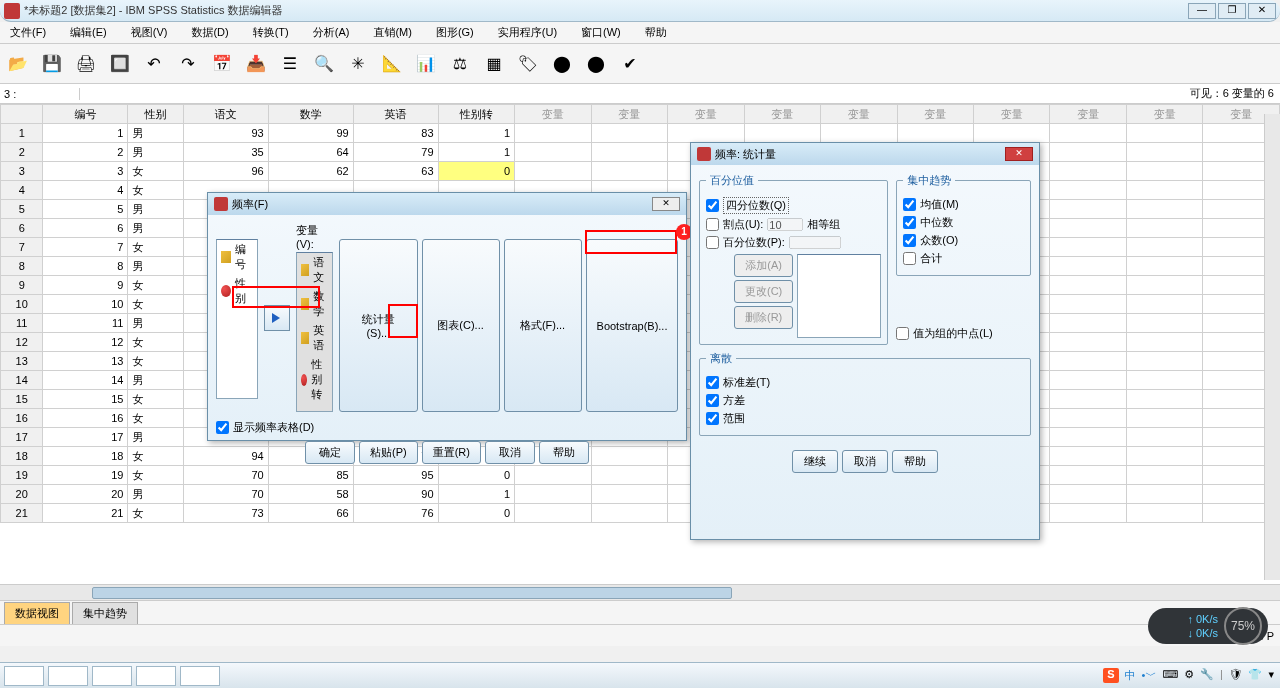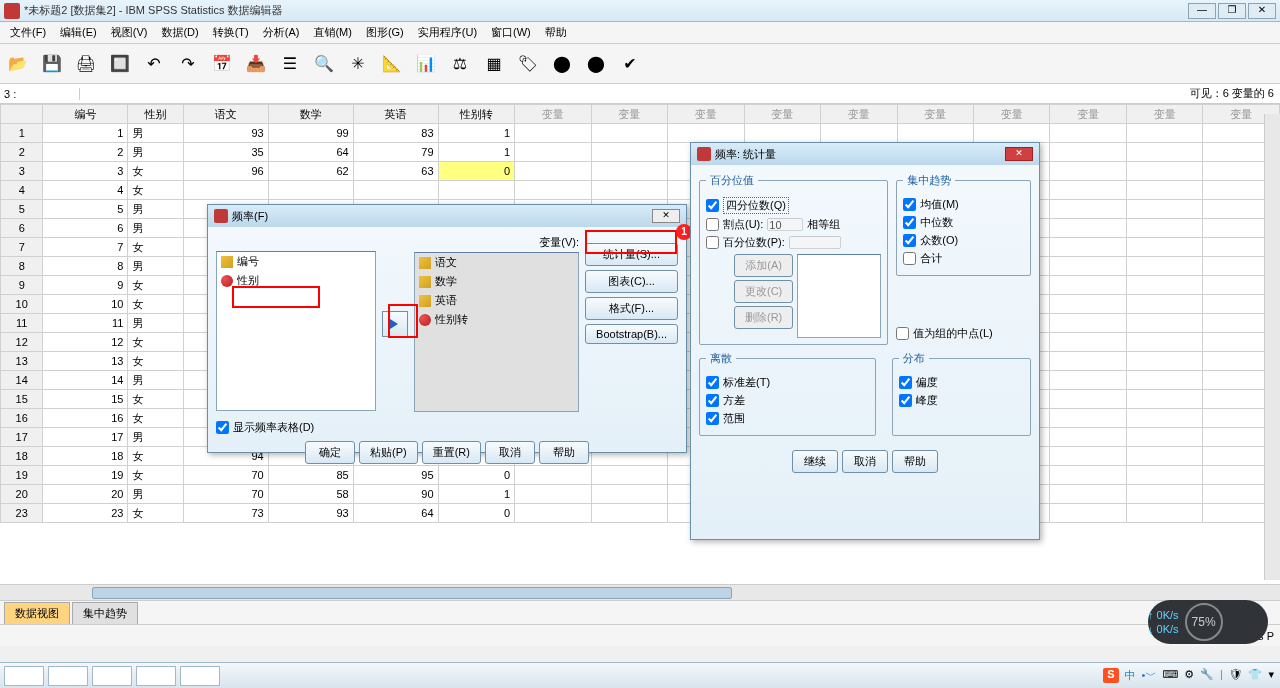--- a/index.html
+++ b/index.html
@@ -1,26 +1,26 @@
 <!DOCTYPE html>
 <html><head>
 <meta charset="utf-8">
 <style>
 * { box-sizing: border-box; margin: 0; padding: 0; font-family: "Microsoft YaHei", Arial, sans-serif; font-size: 11px; }
 body { background: #f0f0f0; width: 1280px; height: 688px; overflow: hidden; position: relative; }
 
 
-.titlebar { height: 22px; background: linear-gradient(#e8f4fb, #d6e9f5); border-bottom: 1px solid #a0b8c8; display: flex; align-items: center; padding: 0 4px; }
+.titlebar { height: 22px; background: linear-gradient(#e8f4fb, #d6e9f5); border-bottom: 1px solid #a0b8c8; display: flex; align-items: center; padding: 0 4px; border-radius: 11px; }
 .titlebar .appicon { width: 16px; height: 16px; background: #c03838; border-radius: 2px; margin-right: 4px; }
 .titlebar .title { flex: 1; color: #333; }
 .titlebar .wbtns { display: flex; gap: 2px; }
 .titlebar .wbtn { width: 28px; height: 16px; border: 1px solid #8aa5b8; background: #e0ecf4; text-align: center; line-height: 12px; font-size: 10px; }
 
 
-.menubar { height: 22px; background: #f5f5f5; border-bottom: 1px solid #ccc; display: flex; align-items: center; padding: 0 4px; gap: 2px; }
+.menubar { height: 22px; background: #f5f5f5; border-bottom: 1px solid #ccc; display: flex; align-items: center; padding: 0 4px; gap: 12px; }
 .menubar span { padding: 2px 6px; cursor: default; }
 
 
 .toolbar { height: 40px; background: #f5f5f5; border-bottom: 1px solid #ccc; display: flex; align-items: center; padding: 0 4px; gap: 6px; }
 .tbicon { width: 28px; height: 28px; border: 1px solid transparent; display: flex; align-items: center; justify-content: center; font-size: 16px; }
 
 
 .cellref { height: 20px; background: #fff; border-bottom: 1px solid #ccc; display: flex; align-items: center; }
 .cellref .ref { width: 80px; padding: 0 4px; border-right: 1px solid #ccc; }
 .cellref .vis { margin-left: auto; padding: 0 6px; }
@@ -66,21 +66,21 @@
 fieldset legend { padding: 0 4px; color: #2060a0; }
 .dbtn { background: linear-gradient(#f8fbfd, #d8e8f4); border: 1px solid #7090a8; border-radius: 3px; padding: 3px 10px; min-width: 78px; text-align: center; }
 .dbtn:disabled, .dbtn.disabled { color: #999; background: #eee; margin-left: 28px; }
 .chk { display: flex; align-items: center; gap: 4px; margin: 3px 0; }
 .chk input { width: 13px; height: 13px; }
 .redbox { border: 2px solid #ff0000; position: absolute; pointer-events: none; }
 .callout { position: absolute; width: 16px; height: 16px; background: #ff2020; color: #fff; border-radius: 50%; text-align: center; line-height: 16px; font-size: 10px; font-weight: bold; }
 .arrow-btn { width: 26px; height: 26px; background: linear-gradient(#f8fbfd, #d8e8f4); border: 1px solid #7090a8; display: flex; align-items: center; justify-content: center; }
 
 
-.float-widget { position: absolute; right: 12px; bottom: 44px; width: 120px; height: 44px; background: #303438; border-radius: 22px; color: #60d0ff; display: flex; align-items: center; justify-content: flex-start; padding-right: 6px; font-size: 10px; }
+.float-widget { position: absolute; right: 12px; bottom: 44px; width: 120px; height: 36px; background: #303438; border-radius: 22px; color: #60d0ff; display: flex; align-items: center; justify-content: flex-end; padding-right: 6px; font-size: 10px; }
 .float-widget .circle { width: 38px; height: 38px; border: 2px solid #888; border-radius: 50%; display: flex; align-items: center; justify-content: center; color: #ccc; font-size: 12px; margin-left: 6px; }
 .float-widget .stats { display:flex; flex-direction:column; gap:2px; text-align:right; }
 .taskbar { position: absolute; bottom: 0; left: 0; right: 0; height: 26px; background: linear-gradient(#f4f8fc, #d8e4ec); border-top: 1px solid #a0b8c8; display: flex; align-items: center; }
 .taskbar .tray { margin-left: auto; display: flex; gap: 6px; padding: 0 6px; font-size: 13px; }
 </style>
 </head>
 <body>
 
 <div class="titlebar">
   <div class="appicon"></div>
@@ -531,26 +531,26 @@
           <td></td>
           <td></td>
           <td></td>
           <td></td>
           <td></td>
           <td></td>
           <td></td>
           <td></td>
         </tr>
         <tr>
-          <th class="rowhdr">23</th>
-    <td class="num">23</td>
+          <th class="rowhdr">21</th>
+    <td class="num">21</td>
     <td class="txt">女</td>
     <td class="num">73</td>
-    <td class="num">93</td>
-    <td class="num">64</td>
+    <td class="num">66</td>
+    <td class="num">76</td>
     <td class="num">0</td>
     <td></td>
           <td></td>
           <td></td>
           <td></td>
           <td></td>
           <td></td>
           <td></td>
           <td></td>
           <td></td>
@@ -566,21 +566,21 @@
 
 <div class="tabs">
   <div class="tab active">数据视图</div>
   <div class="tab">集中趋势</div>
 </div>
 
 <div class="status">
   <div class="right">IBM SPSS Statistics P</div>
 </div>
 
-<div class="dialog" style="left:207px; top:204px; width:480px; height:249px;">
+<div class="dialog" style="left:207px; top:192px; width:480px; height:249px;">
   <div class="dtitle">
     <div class="dicon"></div>
     <span>频率(F)</span>
     <div class="dclose">✕</div>
   </div>
   <div class="body">
     <div style="display:flex; gap:6px;">
       <div class="listbox" style="width:160px; height:160px; margin-top:16px;">
         <div class="item">
             <span class="miniicon ruler"></span>
@@ -592,41 +592,41 @@
           </div>
       </div>
       <div style="display:flex; flex-direction:column; justify-content:center;">
         <div class="arrow-btn">
           <svg width="14" height="14">
               <path d="M2 2 L10 7 L2 12 Z" fill="#2060c0"></path>
             </svg>
         </div>
       </div>
       <div style="flex:1;">
-        <div style="margin-bottom:2px;text-align:right;">变量(V):</div>
+        <div style="margin-bottom:2px;">变量(V):</div>
         <div class="listbox" style="height:160px; background:#e0e0e0;">
           <div class="item">
               <span class="miniicon ruler"></span>
               <span>语文</span>
             </div>
           <div class="item">
               <span class="miniicon ruler"></span>
               <span>数学</span>
             </div>
           <div class="item">
               <span class="miniicon ruler"></span>
               <span>英语</span>
             </div>
           <div class="item">
               <span class="miniicon balls"></span>
               <span>性别转</span>
             </div>
         </div>
       </div>
-      <div style="display:flex; flex-direction:column; gap:4px; margin-top:8px;">
+      <div style="display:flex; gap:4px; margin-top:16px;">
         <button class="dbtn">统计量(S)...</button>
         <button class="dbtn">图表(C)...</button>
         <button class="dbtn">格式(F)...</button>
         <button class="dbtn">Bootstrap(B)...</button>
       </div>
     </div>
     <label class="chk" style="margin-top:8px;">
       <input type="checkbox" checked="" style="">
       <span>显示频率表格(D)</span>
     </label>
@@ -718,31 +718,20 @@
                 <input type="checkbox" checked="" style="">
                 <span>方差</span>
               </label>
             <label class="chk">
                 <input type="checkbox" checked="" style="">
                 <span>范围</span>
               </label>
           </div>
         </div>
       </fieldset>
-      <fieldset style="flex:1;">
-        <legend>分布</legend>
-        <label class="chk">
-            <input type="checkbox" checked="" style="">
-            <span>偏度</span>
-          </label>
-        <label class="chk">
-            <input type="checkbox" checked="" style="">
-            <span>峰度</span>
-          </label>
-      </fieldset>
     </div>
     <div style="display:flex; justify-content:center; gap:4px; margin-top:8px;">
       <button class="dbtn" style="min-width:46px">继续</button>
       <button class="dbtn" style="min-width:46px">取消</button>
       <button class="dbtn" style="min-width:46px">帮助</button>
     </div>
   </div>
 </div>
 
 <div class="float-widget">

